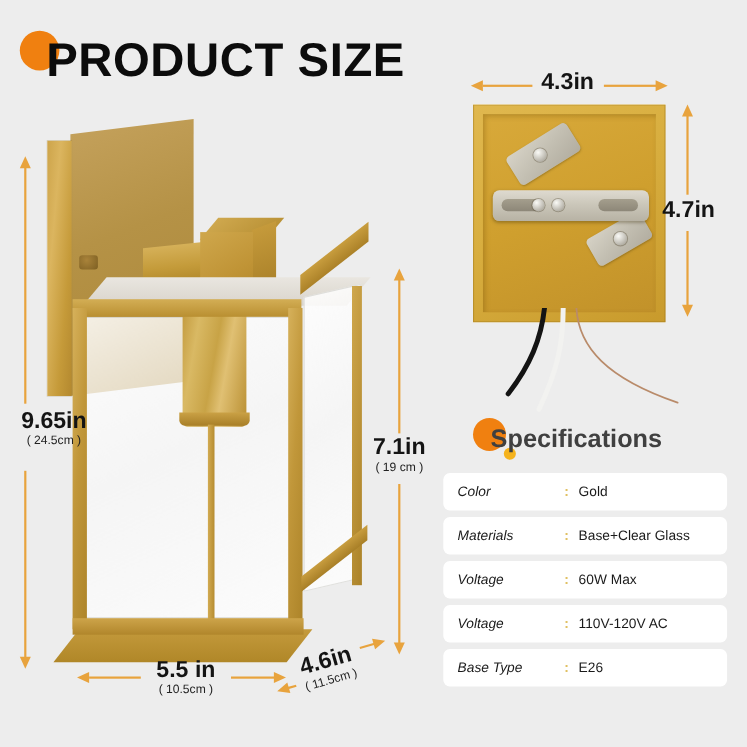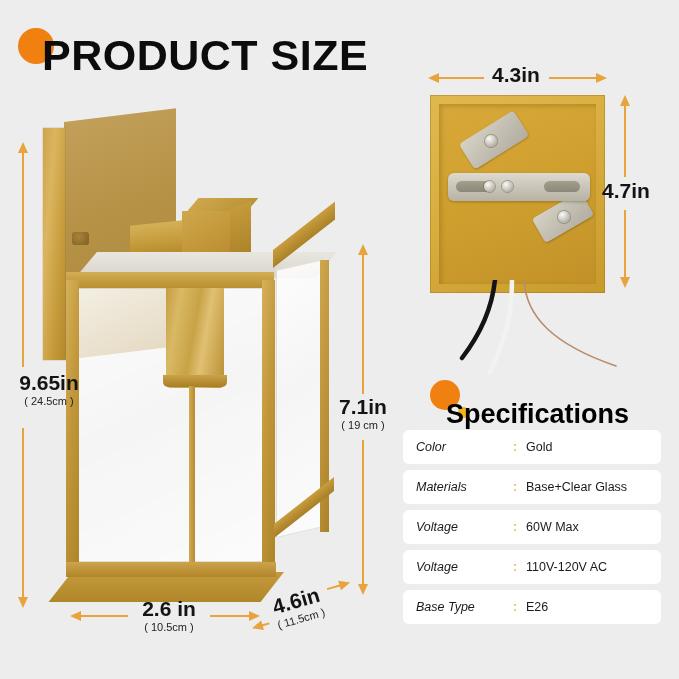--- a/index.html
+++ b/index.html
@@ -193,22 +193,22 @@
   #screw-b{left:128px;top:116px;width:12px;height:12px;}
 
   
   #wires{position:absolute;left:420px;top:280px;width:230px;height:100px;}
 
   
   #spec-head{position:absolute;left:430px;top:378px;width:240px;height:42px;}
   #spec-dot-big{position:absolute;left:0px;top:2px;width:30px;height:30px;border-radius:50%;background:#f08010;}
   #spec-dot-small{position:absolute;left:28px;top:29px;width:11px;height:11px;border-radius:50%;background:#f5b31d;}
   #spec-title{
-    position:absolute;left:16px;top:16px;
-    font-size:27px;font-weight:bold;color:#000000;line-height:40px;white-space:nowrap;
+    position:absolute;left:16px;top:0px;
+    font-size:23px;font-weight:bold;color:#404040;line-height:40px;white-space:nowrap;
   }
 
   #spec-table{position:absolute;left:403px;top:430px;width:258px;}
   .spec-row{
     position:relative;height:34px;margin-bottom:6px;
     background:#ffffff;border-radius:6px;
     display:flex;align-items:center;
   }
   .spec-key{
     width:92px;padding-left:13px;font-size:12.5px;color:#1a1a1a;font-style:italic;
@@ -278,21 +278,21 @@
       <span class="small">( 19 cm )</span>
     </div>
     <div class="vline" style="left:362px;top:440px;height:145px;"></div>
     <div class="arrow arrow-down" style="left:358px;top:584px;"></div>
   </div>
 
   <div>
     <div class="arrow arrow-left" style="left:70px;top:611px;"></div>
     <div class="hline" style="left:81px;top:615px;width:47px;"></div>
     <div class="dim-label" style="left:124px;top:598px;width:90px;">
-      <span class="big">2.6 in</span>
+      <span class="big">5.5 in</span>
       <span class="small">( 10.5cm )</span>
     </div>
     <div class="hline" style="left:210px;top:615px;width:40px;"></div>
     <div class="arrow arrow-right" style="left:249px;top:611px;"></div>
   </div>
 
   <div style="position:absolute;left:250px;top:586px;width:110px;height:48px;transform:rotate(-16deg);">
     <div class="arrow arrow-left" style="left:-1px;top:22px;"></div>
     <div class="hline" style="left:9px;top:26px;width:8px;"></div>
     <div class="dim-label" style="left:14px;top:2px;width:70px;">

